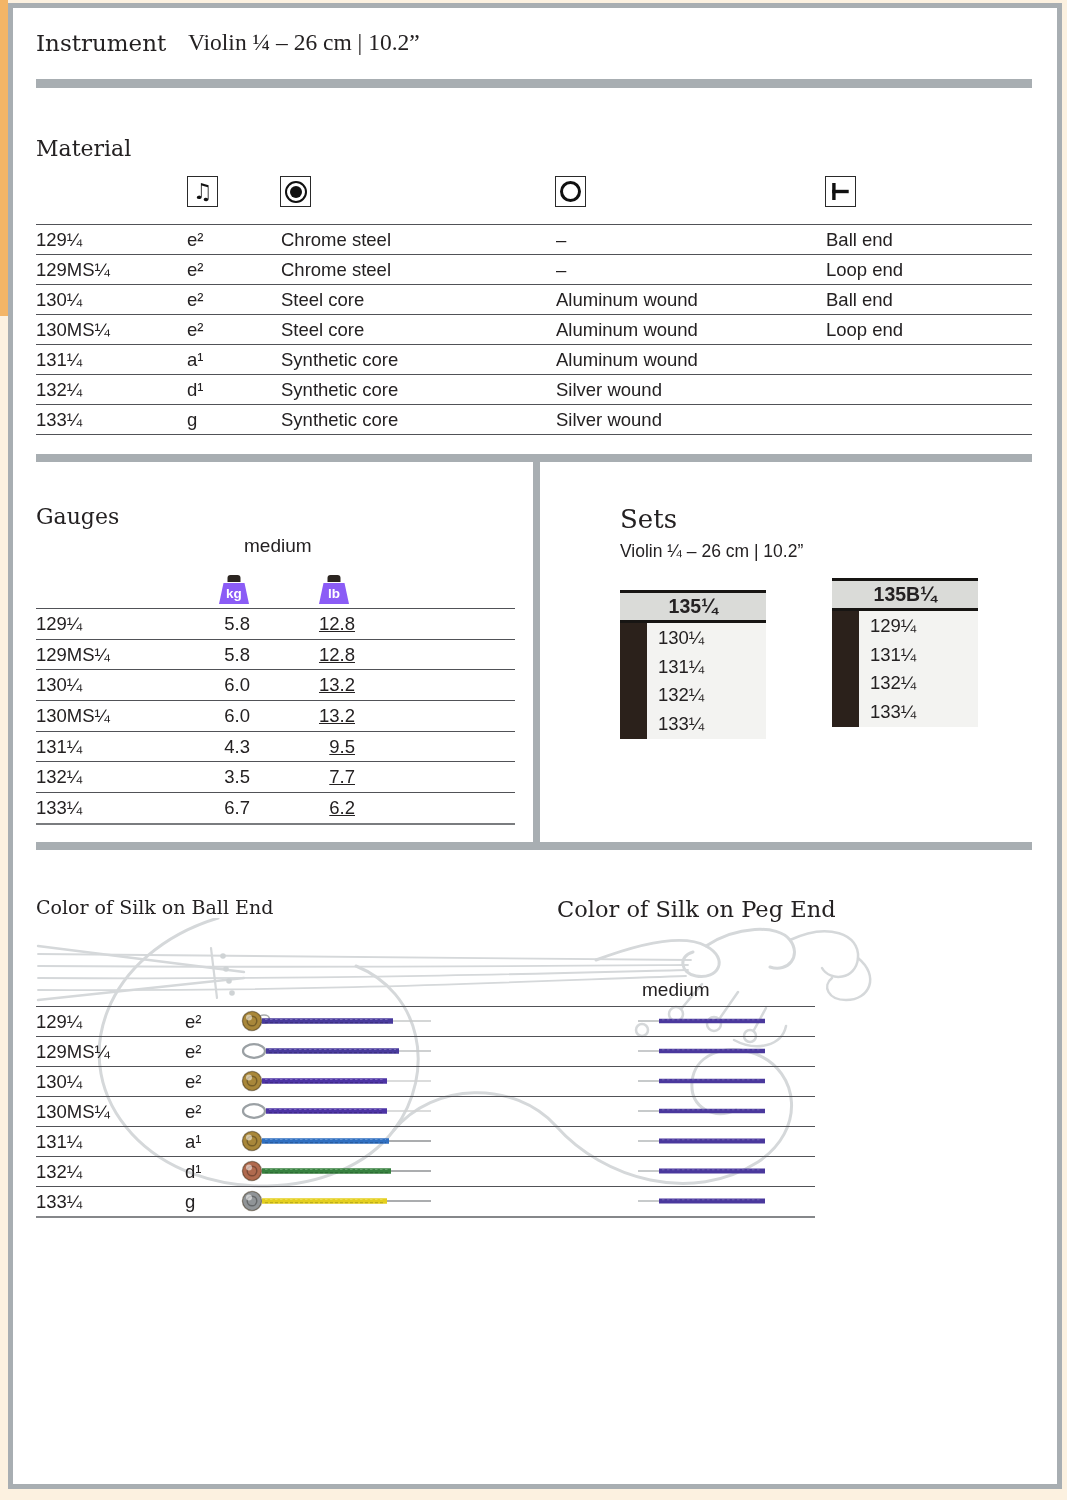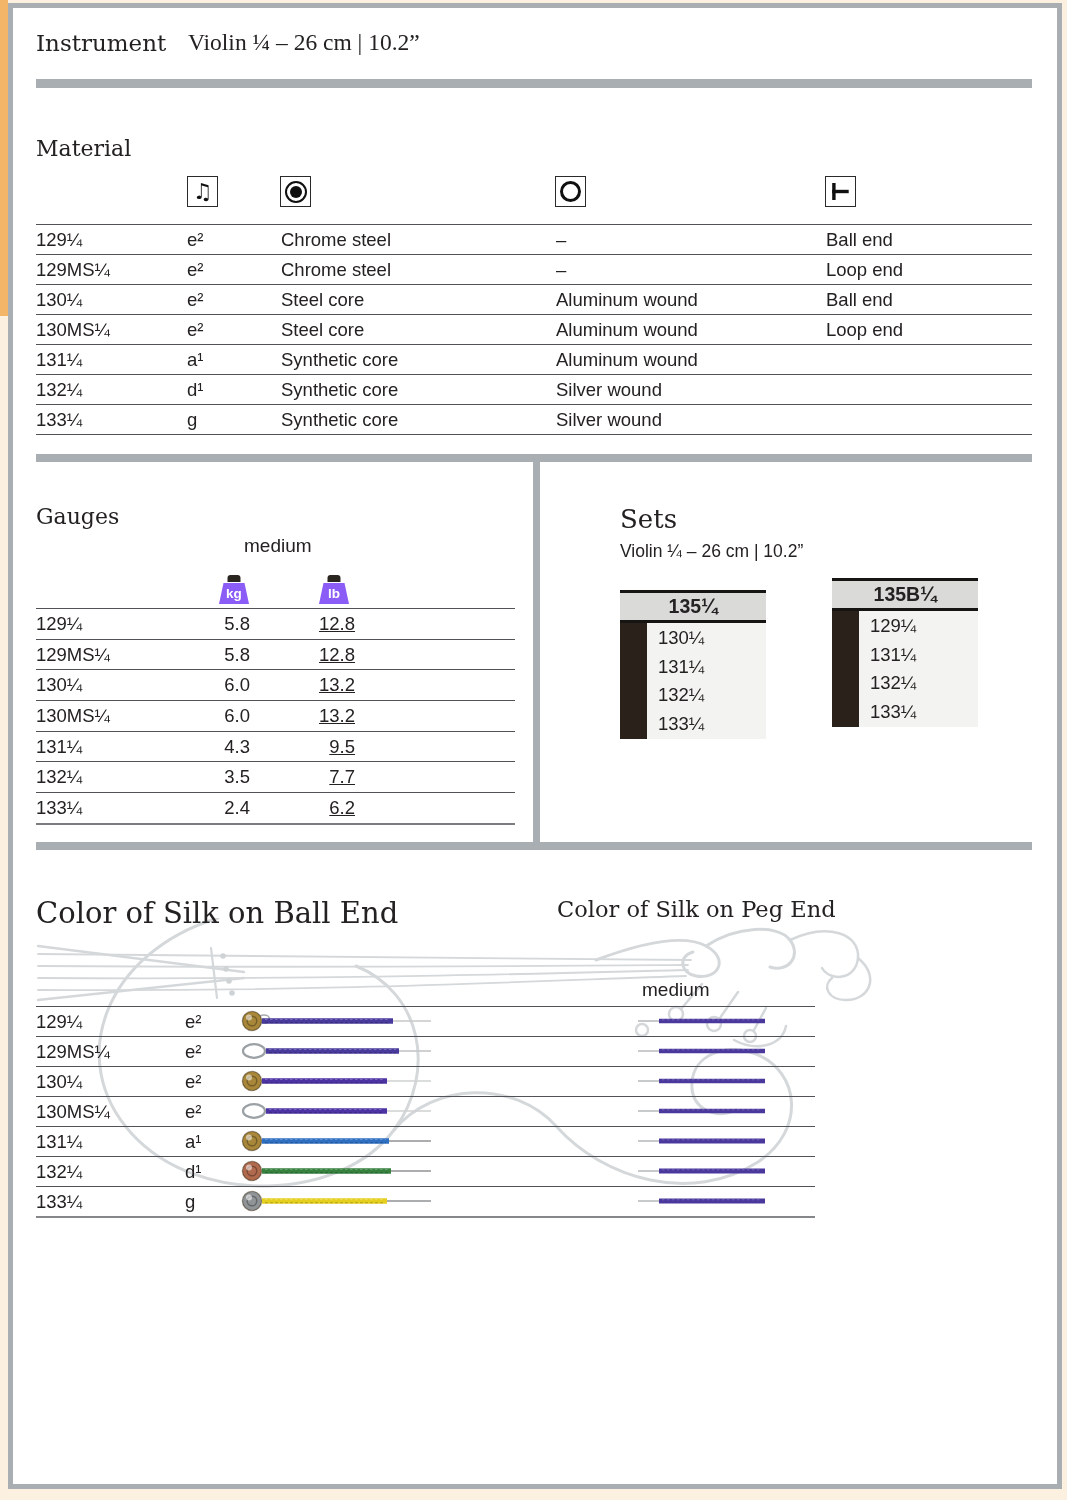--- a/index.html
+++ b/index.html
@@ -20,21 +20,21 @@
   #bar-bot{left:36px;top:842px;width:996px;height:8px;}
   #bar-vert{left:533px;top:458px;width:7px;height:388px;}
   
   .serif-b{font-family:"DejaVu Serif","Liberation Serif",serif;font-weight:normal;white-space:nowrap;z-index:2;text-align:right;}
   #instr-label{left:36px;top:30px;font-size:23px;}
   #instr-value{left:188px;top:29px;font-family:"Liberation Serif",serif;font-size:23.5px;white-space:nowrap;z-index:2;}
   #material-title{left:36px;top:136px;font-size:22px;}
   #gauges-title{left:36px;top:504px;font-size:22px;}
   #sets-title{left:620px;top:504px;font-size:26px;}
   #sets-sub{left:620px;top:541px;font-size:17.5px;white-space:nowrap;z-index:2;}
-  #ball-title{left:36px;top:896px;font-size:29px;}
+  #ball-title{left:36px;top:896px;font-size:19px;}
   #peg-title{left:557px;top:896px;font-size:22.5px;}
   #gauges-medium{left:244px;top:535px;font-size:19px;z-index:2;}
   #silk-medium{left:642px;top:979px;font-size:19px;z-index:2;}
   
   #material-table{left:36px;top:174px;width:996px;z-index:2;}
   .icon-box{position:absolute;top:2px;width:31px;height:31px;border:1.5px solid #2a2a2a;
     background:#fff;box-sizing:border-box;display:flex;align-items:center;justify-content:center;}
   #icon-note{left:151px;font-family:"DejaVu Sans",sans-serif;font-size:22px;line-height:1;color:#101010;}
   #icon-core{left:244px;}
   #icon-winding{left:519px;}
@@ -208,21 +208,21 @@
         <span class="g-c2">4.3</span>
         <span class="g-c3">9.5</span>
       </div>
       <div class="g-row">
         <span class="g-c1">132¼</span>
         <span class="g-c2">3.5</span>
         <span class="g-c3">7.7</span>
       </div>
       <div class="g-row">
         <span class="g-c1">133¼</span>
-        <span class="g-c2">2.4</span>
+        <span class="g-c2">6.7</span>
         <span class="g-c3">6.2</span>
       </div>
     </div>
 
   <div class="abs serif-b" id="sets-title">Sets</div>
   <div class="abs" id="sets-sub">Violin ¼ – 26 cm | 10.2”</div>
   <div class="set-box" id="set-box-0">
     <div class="set-head">135¼</div>
     <div class="set-body">
       <div class="set-stripe"></div>

